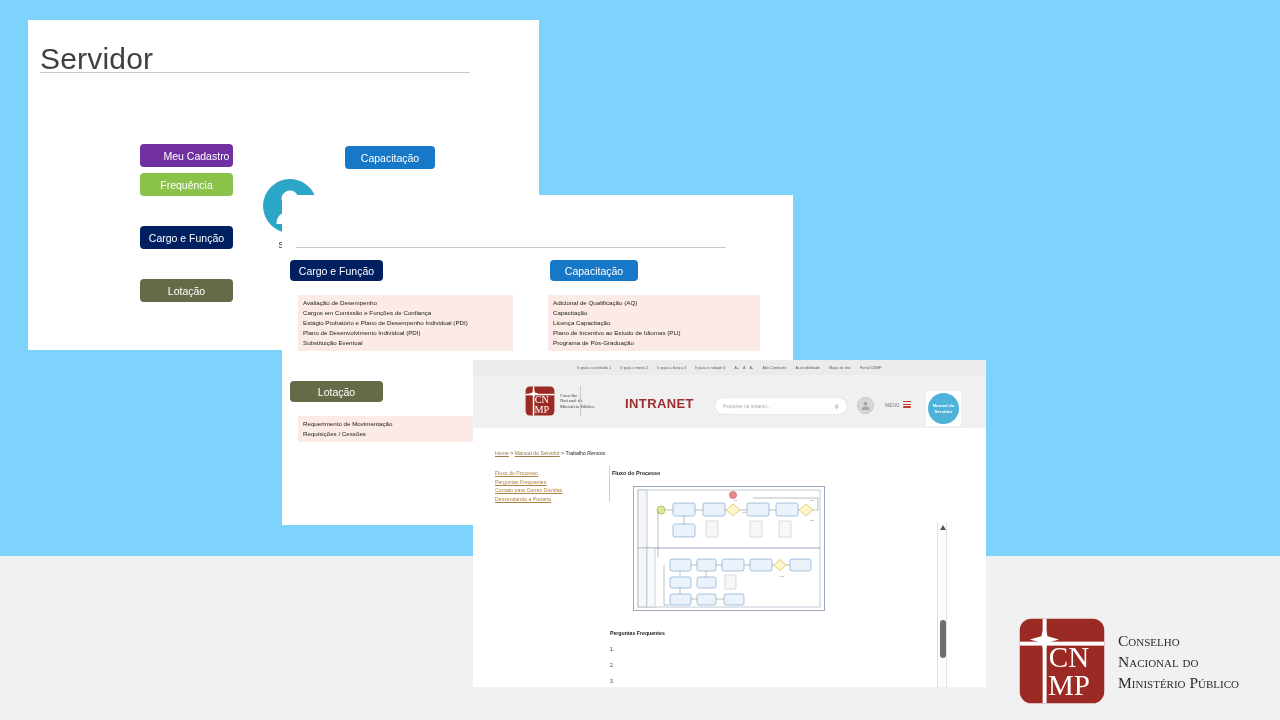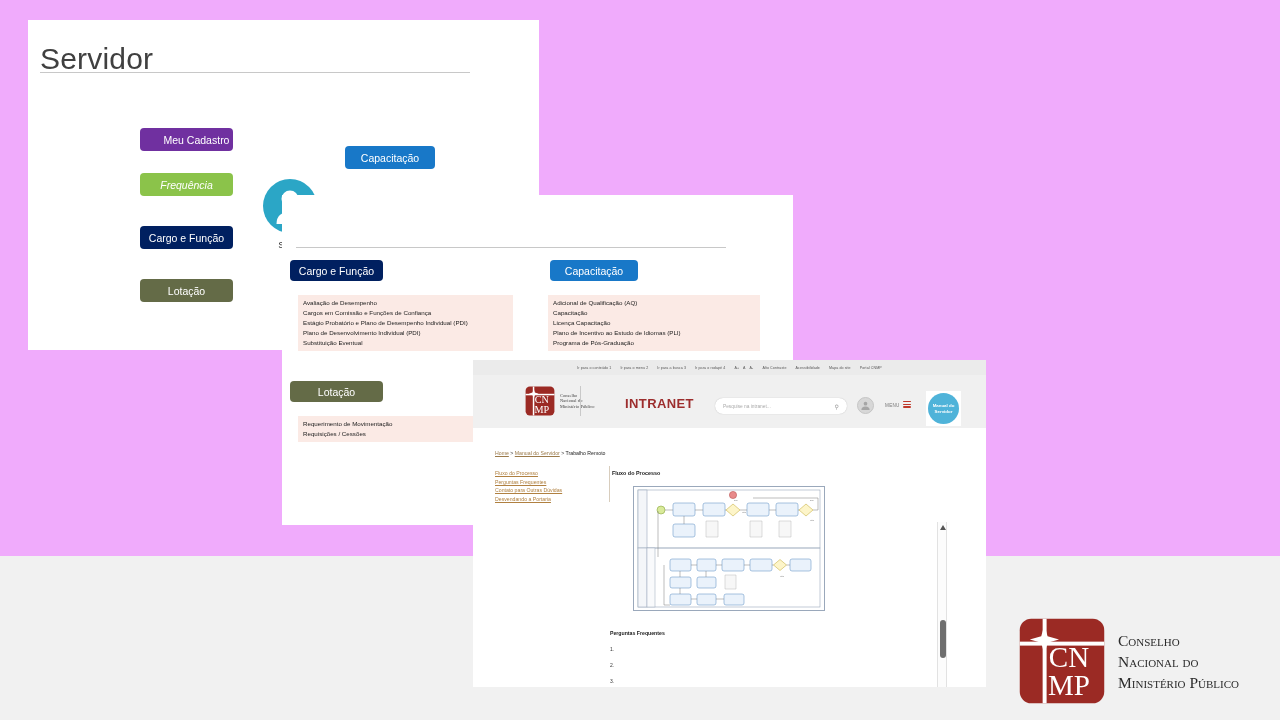--- a/index.html
+++ b/index.html
@@ -2,21 +2,21 @@
 <html><head>
 <meta charset="utf-8">
 <style>
   * { box-sizing: border-box; margin: 0; padding: 0; }
   html, body {
     width: 1280px; height: 720px;
     background: #f1f1f1;
     font-family: "Liberation Sans", sans-serif;
     overflow: hidden;
   }
-  #stage { position: relative; width: 1280px; height: 556px; background: #f0abfc; }
+  #stage { position: relative; width: 1280px; height: 556px; background: #7dd3fc; }
 
   
   .panel1 {
     position: absolute; left: 28px; top: 20px; width: 511px; height: 330px;
     background: #ffffff;
   }
   .p1-title {
     position: absolute; left: 12px; top: 22px;
     font-size: 30px; color: #404040; font-weight: 400;
     letter-spacing: 0.2px;
@@ -27,22 +27,22 @@
   }
   .pill {
     position: absolute;
     border-radius: 4px;
     color: #ffffff;
     font-size: 10.5px;
     display: flex; align-items: center; justify-content: center;
     text-align: center;
     white-space: nowrap;
   }
-  .p1-pill-0 { left: 112px; top: 108px; width: 93px; height: 23px; background: #7030a0; padding-left: 20px; }
-  .p1-pill-1 { left: 112px; top: 153px; width: 93px; height: 23px; background: #8bc34a; font-style: italic; }
+  .p1-pill-0 { left: 112px; top: 124px; width: 93px; height: 23px; background: #7030a0; padding-left: 20px; }
+  .p1-pill-1 { left: 112px; top: 153px; width: 93px; height: 23px; background: #8bc34a; }
   .p1-pill-2 { left: 112px; top: 206px; width: 93px; height: 23px; background: #002060; }
   .p1-pill-3 { left: 112px; top: 259px; width: 93px; height: 23px; background: #646b47; }
   .p1-pill-4 { left: 317px; top: 126px; width: 90px; height: 23px; background: #1878c8; }
   .p1-pill-5 { left: 317px; top: 176px; width: 90px; height: 23px; background: #c55324; }
 
   .servidor-icon-wrap {
     position: absolute; left: 234px; top: 158px; width: 62px; height: 76px;
   }
   .servidor-icon-wrap svg { display: block; }
   .servidor-label {

